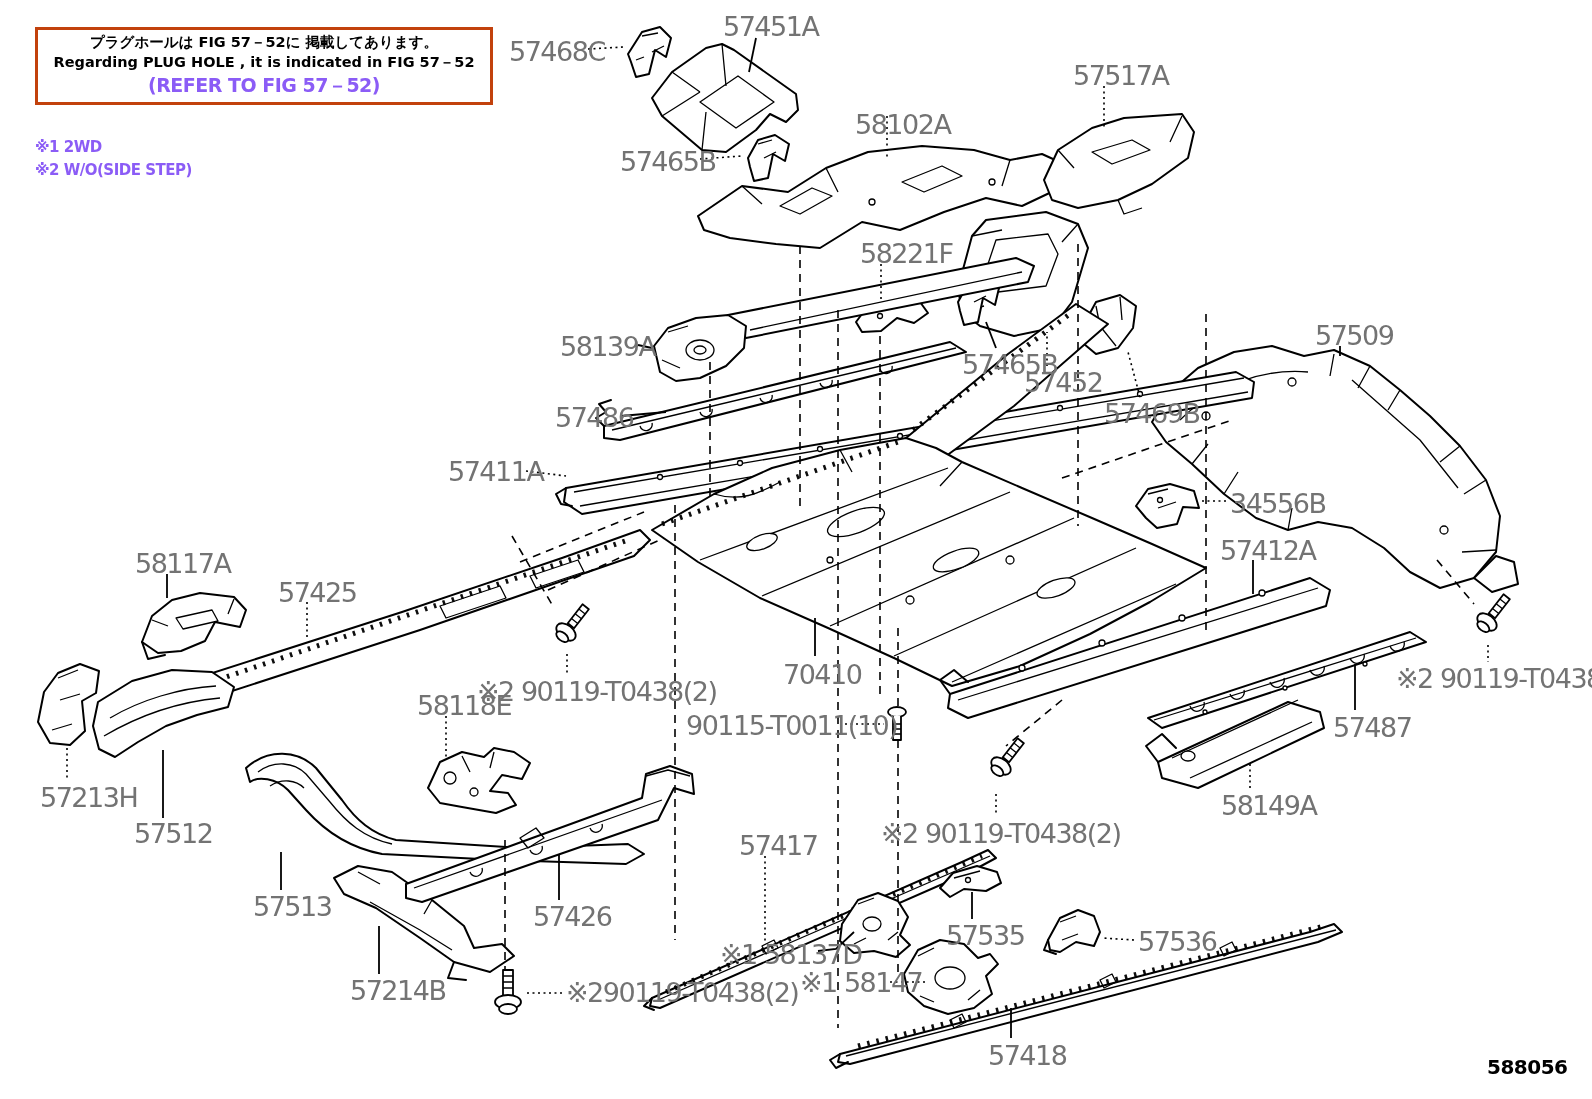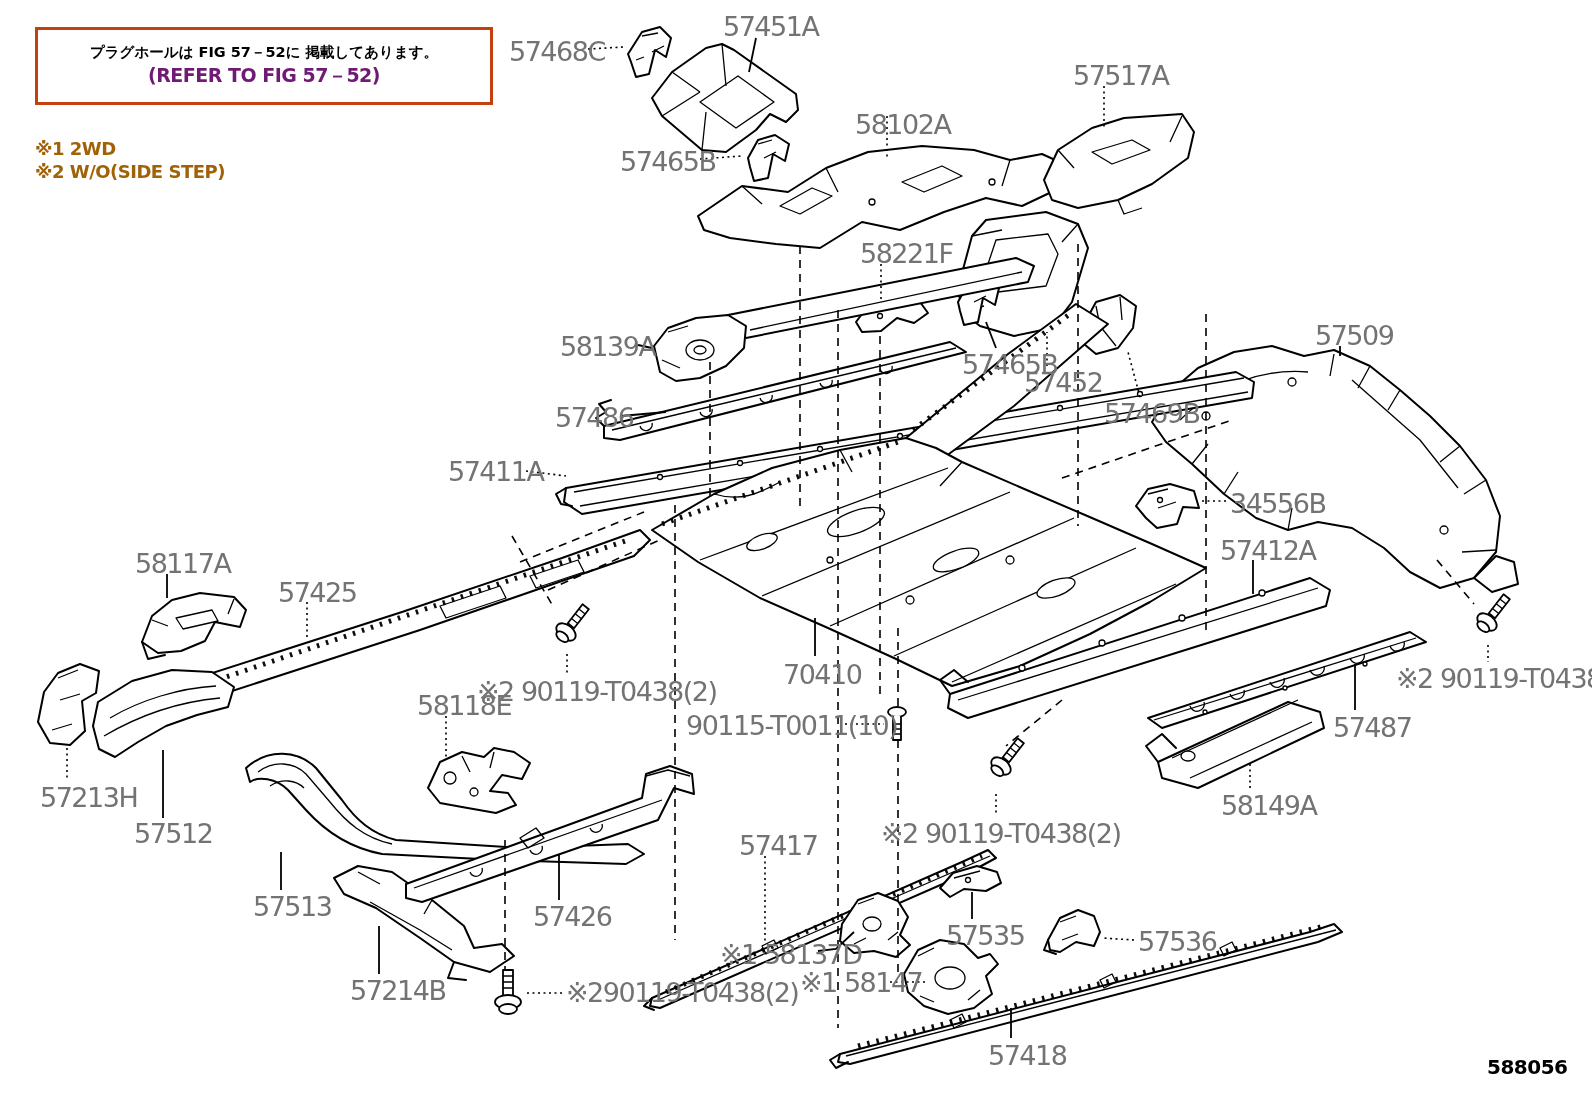--- a/index.html
+++ b/index.html
@@ -11,23 +11,23 @@
   .part-label{
     position:absolute;font-weight:normal;font-size:27px;line-height:1;
     letter-spacing:-1.5px;color:#737373;white-space:nowrap;
   }
   .note-box{
     position:absolute;left:35px;top:27px;width:452px;height:72px;
     border:3px solid #c2410c;display:flex;flex-direction:column;
     align-items:center;justify-content:center;gap:1px;text-align:center;
   }
   .note-line{font-weight:bold;font-size:14.5px;letter-spacing:0;color:#000;}
-  .note-refer{font-weight:bold;font-size:19px;letter-spacing:-0.5px;color:#701a75;}
+  .note-refer{font-weight:bold;font-size:19px;letter-spacing:-0.5px;color:#8b5cf6;}
   .footnote{
-    position:absolute;font-weight:bold;font-size:18px;letter-spacing:-0.5px;color:#a16207;white-space:nowrap;
+    position:absolute;font-weight:bold;font-size:15px;letter-spacing:-0.5px;color:#8b5cf6;white-space:nowrap;
   }
   .fig-number{
     position:absolute;left:1487px;top:1055px;font-weight:bold;font-size:20px;
     letter-spacing:-0.5px;color:#000;
   }
   
   .p{fill:#fff;stroke:#000;stroke-width:2;stroke-linejoin:round;}
   .pn{fill:none;stroke:#000;stroke-width:2;stroke-linejoin:round;stroke-linecap:round;}
   .d{fill:none;stroke:#000;stroke-width:1.3;stroke-linejoin:round;}
   .hole{fill:#fff;stroke:#000;stroke-width:1.3;}
@@ -353,20 +353,21 @@
         <path class="bolt" d="M503,970 h10 v28 h-10 Z"></path>
         <path class="d" d="M503,976 h10 M503,982 h10 M503,988 h10"></path>
         <ellipse class="bolt" cx="508" cy="1002" rx="13" ry="7"></ellipse>
         <ellipse class="bolt" cx="508" cy="1009" rx="9" ry="5"></ellipse>
       </g>
     </g>
   </svg>
 
   <div class="note-box">
     <div class="note-line">プラグホールは FIG 57－52に 掲載してあります。</div>
+    <div class="note-line">Regarding  PLUG  HOLE , it is indicated in  FIG  57－52</div>
     <div class="note-refer">(REFER TO FIG 57－52)</div>
   </div>
 
   <div class="footnote" style="left:35px;top:138px">※1 2WD</div>
   <div class="footnote" style="left:35px;top:161px">※2 W/O(SIDE STEP)</div>
 
   <div>
       <div class="part-label" style="left: 509px; top: 38px;">57468C</div>
       <div class="part-label" style="left: 723px; top: 13px;">57451A</div>
       <div class="part-label" style="left: 855px; top: 91px; margin-top: 20px;">58102A</div>

